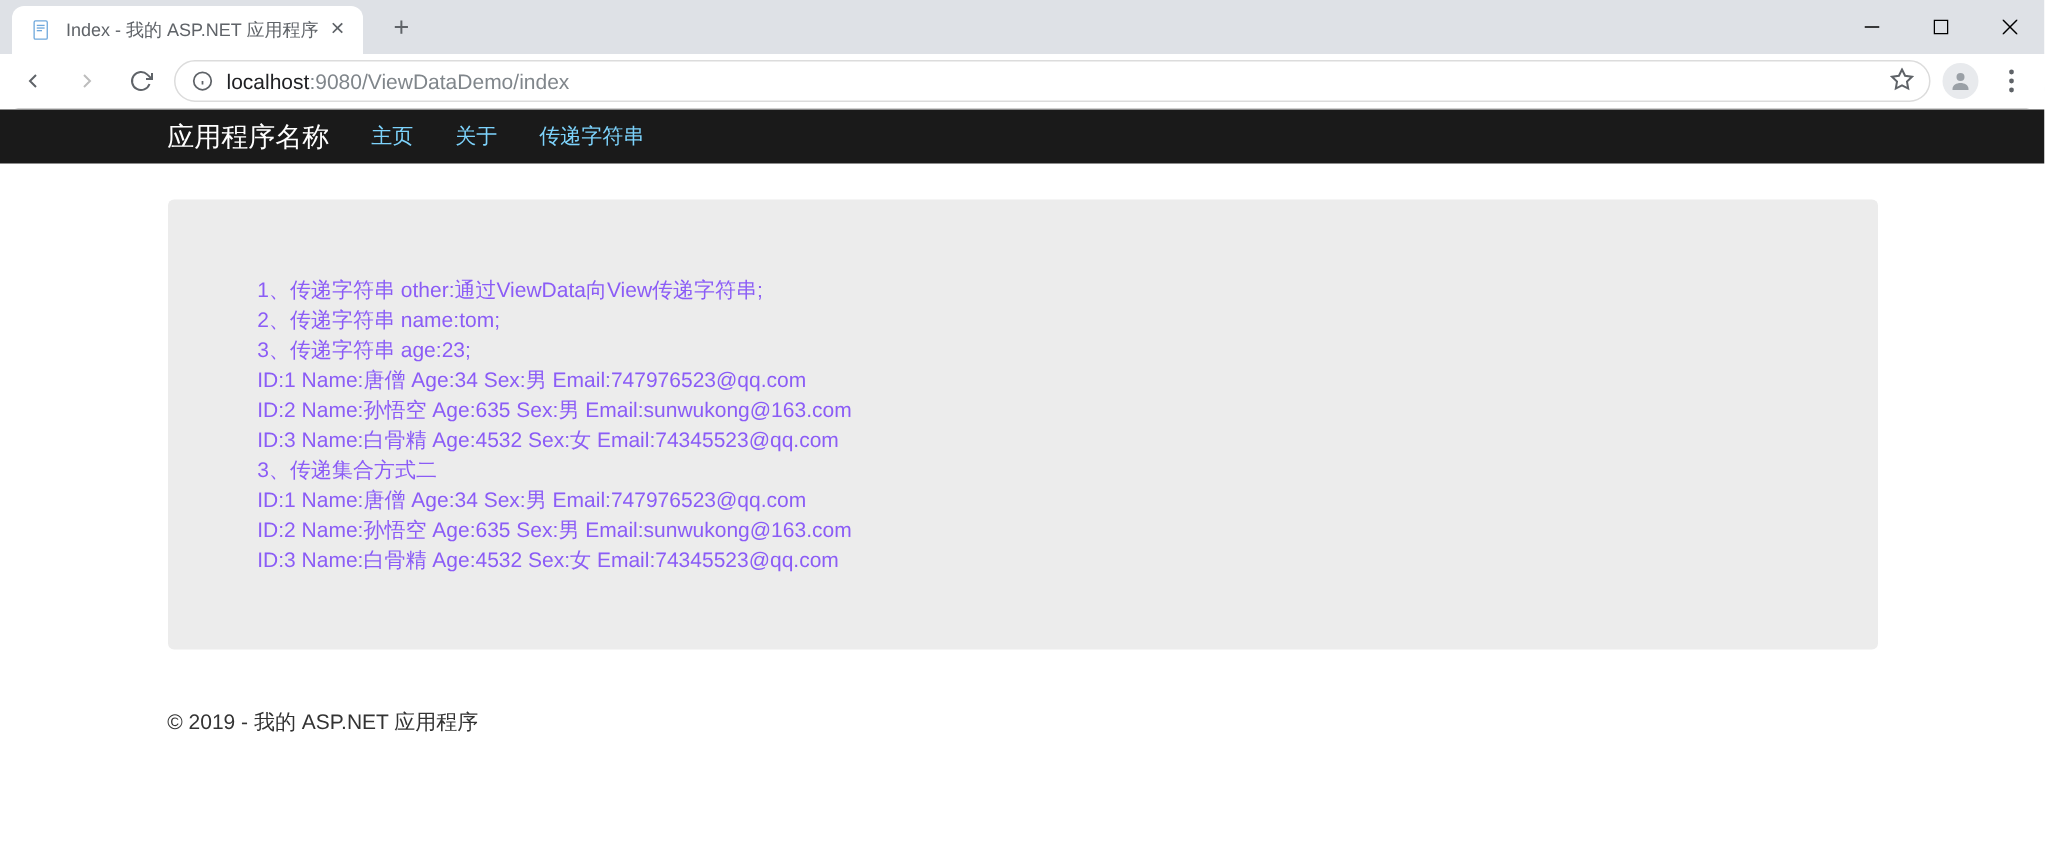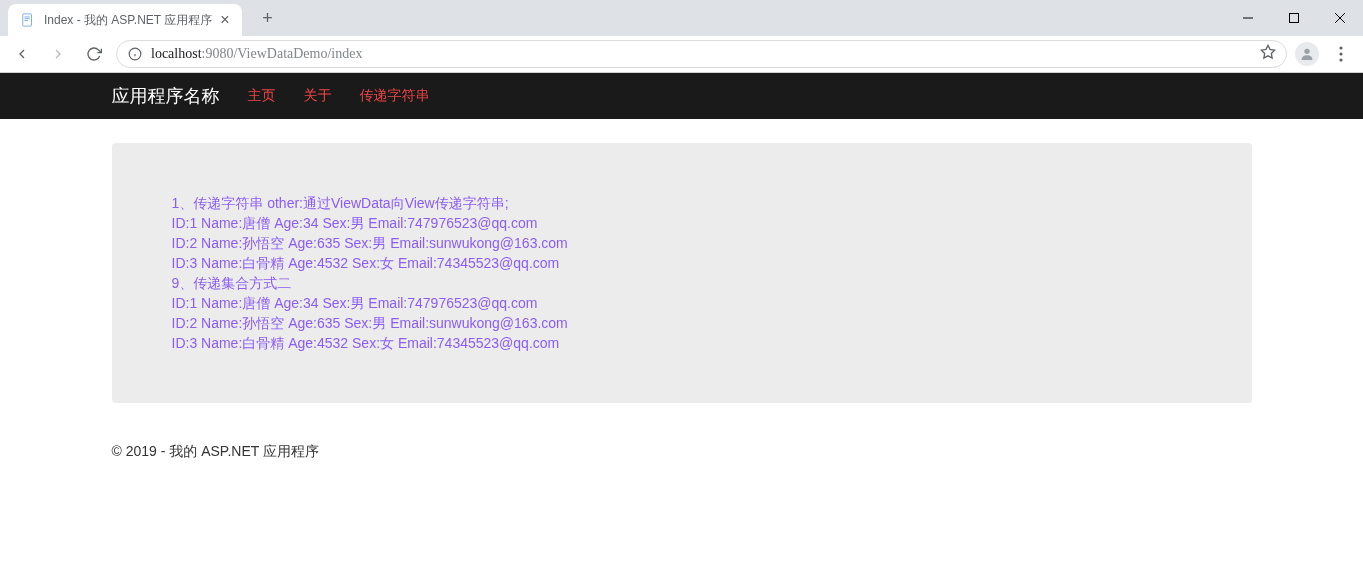--- a/index.html
+++ b/index.html
@@ -1,50 +1,50 @@
 <!DOCTYPE html>
 <html><head>
   <meta charset="utf-8">
   <style>
     * { margin: 0; padding: 0; box-sizing: border-box; }
     body { font-family: "Segoe UI", Arial, sans-serif; font-size: 14px; color: #333; background: #fff; }
 
     
-    .browser-chrome { background: #fff; border-bottom: 1px solid #d0d0d0; }
+    .browser-chrome { background: #fff; border-bottom: 1px solid #d0d0d0; border-radius: 15px; }
     .tab-bar { display: flex; align-items: center; height: 36px; background: #dee1e6; padding-left: 8px; }
     .tab { display: flex; align-items: center; background: #fff; height: 32px; margin-top: 4px; border-radius: 8px 8px 0 0; padding: 0 12px; min-width: 230px; font-size: 12px; color: #5f6368; gap: 8px; }
     .tab-favicon { width: 16px; height: 16px; display: flex; align-items: center; justify-content: center; }
     .tab-favicon svg { width: 14px; height: 14px; }
     .tab-title { flex: 1; white-space: nowrap; overflow: hidden; text-overflow: ellipsis; }
     .tab-close { color: #5f6368; font-size: 16px; cursor: pointer; line-height: 1; }
     .new-tab { margin-left: 12px; color: #5f6368; font-size: 18px; cursor: pointer; width: 28px; height: 28px; display:flex; align-items:center; justify-content:center; }
     .window-controls { margin-left: auto; display: flex; }
     .wc { width: 46px; height: 32px; display: flex; align-items: center; justify-content: center; color: #000; cursor: pointer; }
     .wc svg { width: 10px; height: 10px; }
 
-    .address-bar { display: flex; align-items: center; height: 36px; padding: 0 8px; gap: 8px; background: #fff; font-family: Liberation Serif, serif; }
+    .address-bar { display: flex; align-items: center; height: 36px; padding: 0 8px; gap: 8px; background: #fff; }
     .nav-btn { width: 28px; height: 28px; display: flex; align-items: center; justify-content: center; color: #5f6368; cursor: pointer; border-radius: 50%; }
     .nav-btn.disabled { color: #bdbdbd; cursor: default; }
     .nav-btn svg { width: 16px; height: 16px; stroke: currentColor; }
     .omnibox { flex: 1; display: flex; align-items: center; height: 28px; border: 1px solid #dcdcdc; border-radius: 14px; padding: 0 10px; gap: 8px; font-size: 14px; color: #202124; }
     .info-icon { width: 16px; height: 16px; color: #5f6368; display:flex; align-items:center; justify-content:center; }
     .info-icon svg { width: 14px; height: 14px; }
     .url-host-dim { color: #80868b; }
     .star-btn { margin-left: auto; color: #5f6368; cursor: pointer; }
     .star-btn svg { width: 16px; height: 16px; }
     .avatar { width: 24px; height: 24px; border-radius: 50%; background: #e8eaed; display:flex; align-items:center; justify-content:center; }
     .avatar svg { width: 16px; height: 16px; fill: #9aa0a6; }
     .kebab { width: 28px; height: 28px; display:flex; align-items:center; justify-content:center; color:#5f6368; cursor:pointer; }
     .kebab svg { width:4px; height:16px; }
 
     
-    .navbar { background: #1a1a1a; color: #9d9d9d; height: 46px; display: flex; align-items: center; padding: 0 0; }
+    .navbar { background: #1a1a1a; color: #9d9d9d; height: 36px; display: flex; align-items: center; padding: 0 0; }
     .navbar-inner { width: 1140px; margin: 0 auto; display: flex; align-items: center; gap: 28px; height: 100%; }
     .brand { color: #fff; font-size: 18px; }
-    .nav-link { color: #ef4444; font-size: 14px; cursor: pointer; }
+    .nav-link { color: #7dd3fc; font-size: 14px; cursor: pointer; }
 
     .container { width: 1140px; margin: 0 auto; padding-top: 24px; }
     .page-title { font-size: 30px; font-weight: 600; color: #333; margin-bottom: 16px; }
     .panel { background: #ececec; border-radius: 4px; padding: 50px 60px; margin-bottom: 40px; }
     .panel p { font-size: 14px; line-height: 20px; color: #8b5cf6; margin: 0; }
     .footer { color: #333; font-size: 14px; padding-bottom: 20px; }
   </style>
 </head>
 <body>
 
@@ -139,23 +139,25 @@
     <span class="nav-link">主页</span>
     <span class="nav-link">关于</span>
     <span class="nav-link">传递字符串</span>
   </div>
 </div>
 
 <div class="container">
 
   <div class="panel">
     <p>1、传递字符串 other:通过ViewData向View传递字符串;</p>
+    <p>2、传递字符串 name:tom;</p>
+    <p>3、传递字符串 age:23;</p>
     <p>ID:1  Name:唐僧  Age:34  Sex:男  Email:747976523@qq.com</p>
     <p>ID:2  Name:孙悟空  Age:635  Sex:男  Email:sunwukong@163.com</p>
     <p>ID:3  Name:白骨精  Age:4532  Sex:女  Email:74345523@qq.com</p>
-    <p>9、传递集合方式二</p>
+    <p>3、传递集合方式二</p>
     <p>ID:1  Name:唐僧  Age:34  Sex:男  Email:747976523@qq.com</p>
     <p>ID:2  Name:孙悟空  Age:635  Sex:男  Email:sunwukong@163.com</p>
     <p>ID:3  Name:白骨精  Age:4532  Sex:女  Email:74345523@qq.com</p>
   </div>
 
   <div class="footer">© 2019 - 我的 ASP.NET 应用程序</div>
 </div>
 
 </body></html>

